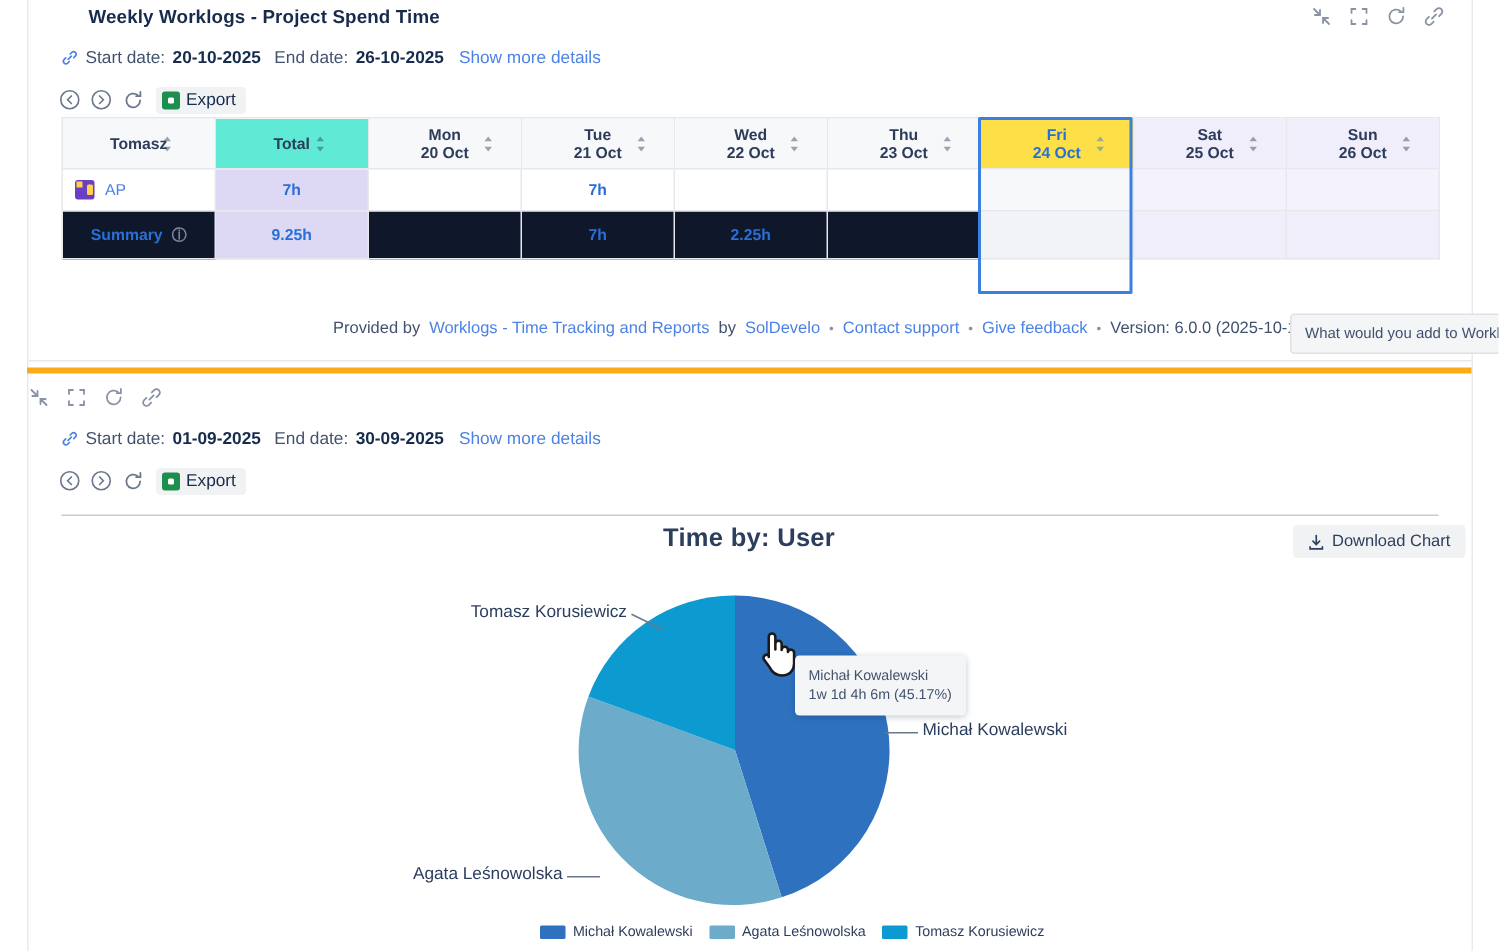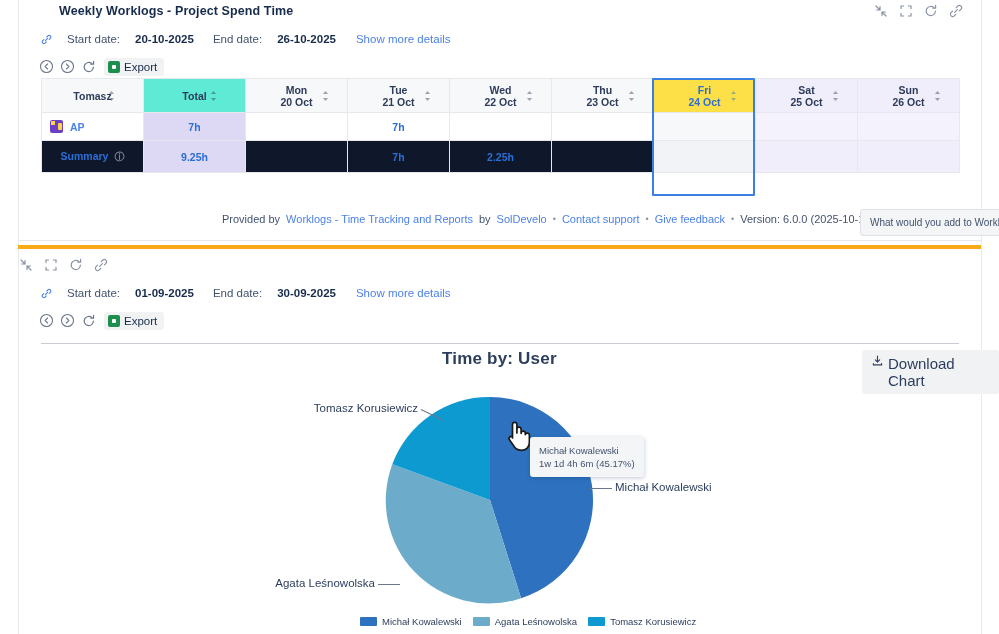--- a/index.html
+++ b/index.html
@@ -20,21 +20,21 @@
   .panel-title {
     font-size: 12.5px; font-weight: bold; color:#172b4d;
     letter-spacing:.1px;
   }
   .panel-actions { display:flex; align-items:center; gap:11px; }
   .act-icon { width:14px; height:14px; color:#8993a4; display:block; }
   .act-icon svg { display:block; width:14px; height:14px; }
 
   
   .dateline {
-    display:flex; align-items:flex-end; gap:15px;
+    display:flex; align-items:flex-start; gap:5px;
     font-size:11.5px; color:#42526e;
   }
   .dateline .lbl { color:#42526e; }
   .dateline b { color:#172b4d; font-weight:bold; }
   .link { color:#4c82e4; cursor:pointer; }
   .chain { color:#4c82e4; display:inline-block; }
   .chain svg { display:block; width:11px; height:11px; }
 
   
   .toolbar { display:flex; align-items:center; gap:2px; }
@@ -73,21 +73,21 @@
     width:7px; height:11px; opacity:.45;
   }
   th.projcol .sorter, th.total-col .sorter { right:28px; }
   th .sorter svg { display:block; }
 
   table.wl td {
     height:28px; font-size:10.5px; font-weight:bold; color:#2a6fd6;
     text-align:center; background:#fff; padding:0 8px;
   }
   table.wl td.proj {
-    text-align:center; color:#4c82e4; font-weight:bold; font-size:10.5px;
+    text-align:center; color:#4c82e4; font-weight:normal; font-size:10.5px;
     padding-left:8px;
   }
   table.wl td.total-col { background:#ddd8f4; }
   table.wl td.weekend { background:#f4f2fc; }
   table.wl td.today { background:#f7f8fa; }
   tr.summary td { height:32px; background:#0f172a; }
   tr.summary td.total-col { background:#ddd8f4; }
   tr.summary td.weekend { background:#f0eefb; }
   tr.summary td.today { background:#f2f3f6; }
   td.sum-label {
@@ -130,22 +130,22 @@
   
   .orange-bar { position:absolute; left:18px; width:963px; height:4px; background:#fbab18; }
 
   
   .chart-rule { position:absolute; background:#c9ccd3; height:1px; }
   .chart-title {
     position:absolute; font-size:17px; font-weight:bold; color:#2c3e5d; letter-spacing:.2px;
   }
   .dl-btn {
     position:absolute; background:#f1f2f4; border-radius:3px;
-    padding:5px 10px; font-size:15px; color:#2c3e5d;
-    display:flex; align-items:flex-start; gap:5px; cursor:pointer;
+    padding:5px 10px; font-size:11px; color:#2c3e5d;
+    display:flex; align-items:flex-end; gap:5px; cursor:pointer;
   }
   .dl-btn svg { display:block; }
 
   
   .pie-wrap { position:absolute; left:290px; top:388px; width:420px; height:224px; }
   .leader { position:absolute; font-size:11.5px; color:#2c3e5d; white-space:nowrap; }
   .leader-line { position:absolute; background:#6b778c; height:1px; }
 
   .tooltip {
     position:absolute; background:#f4f5f7; border-radius:3px;

